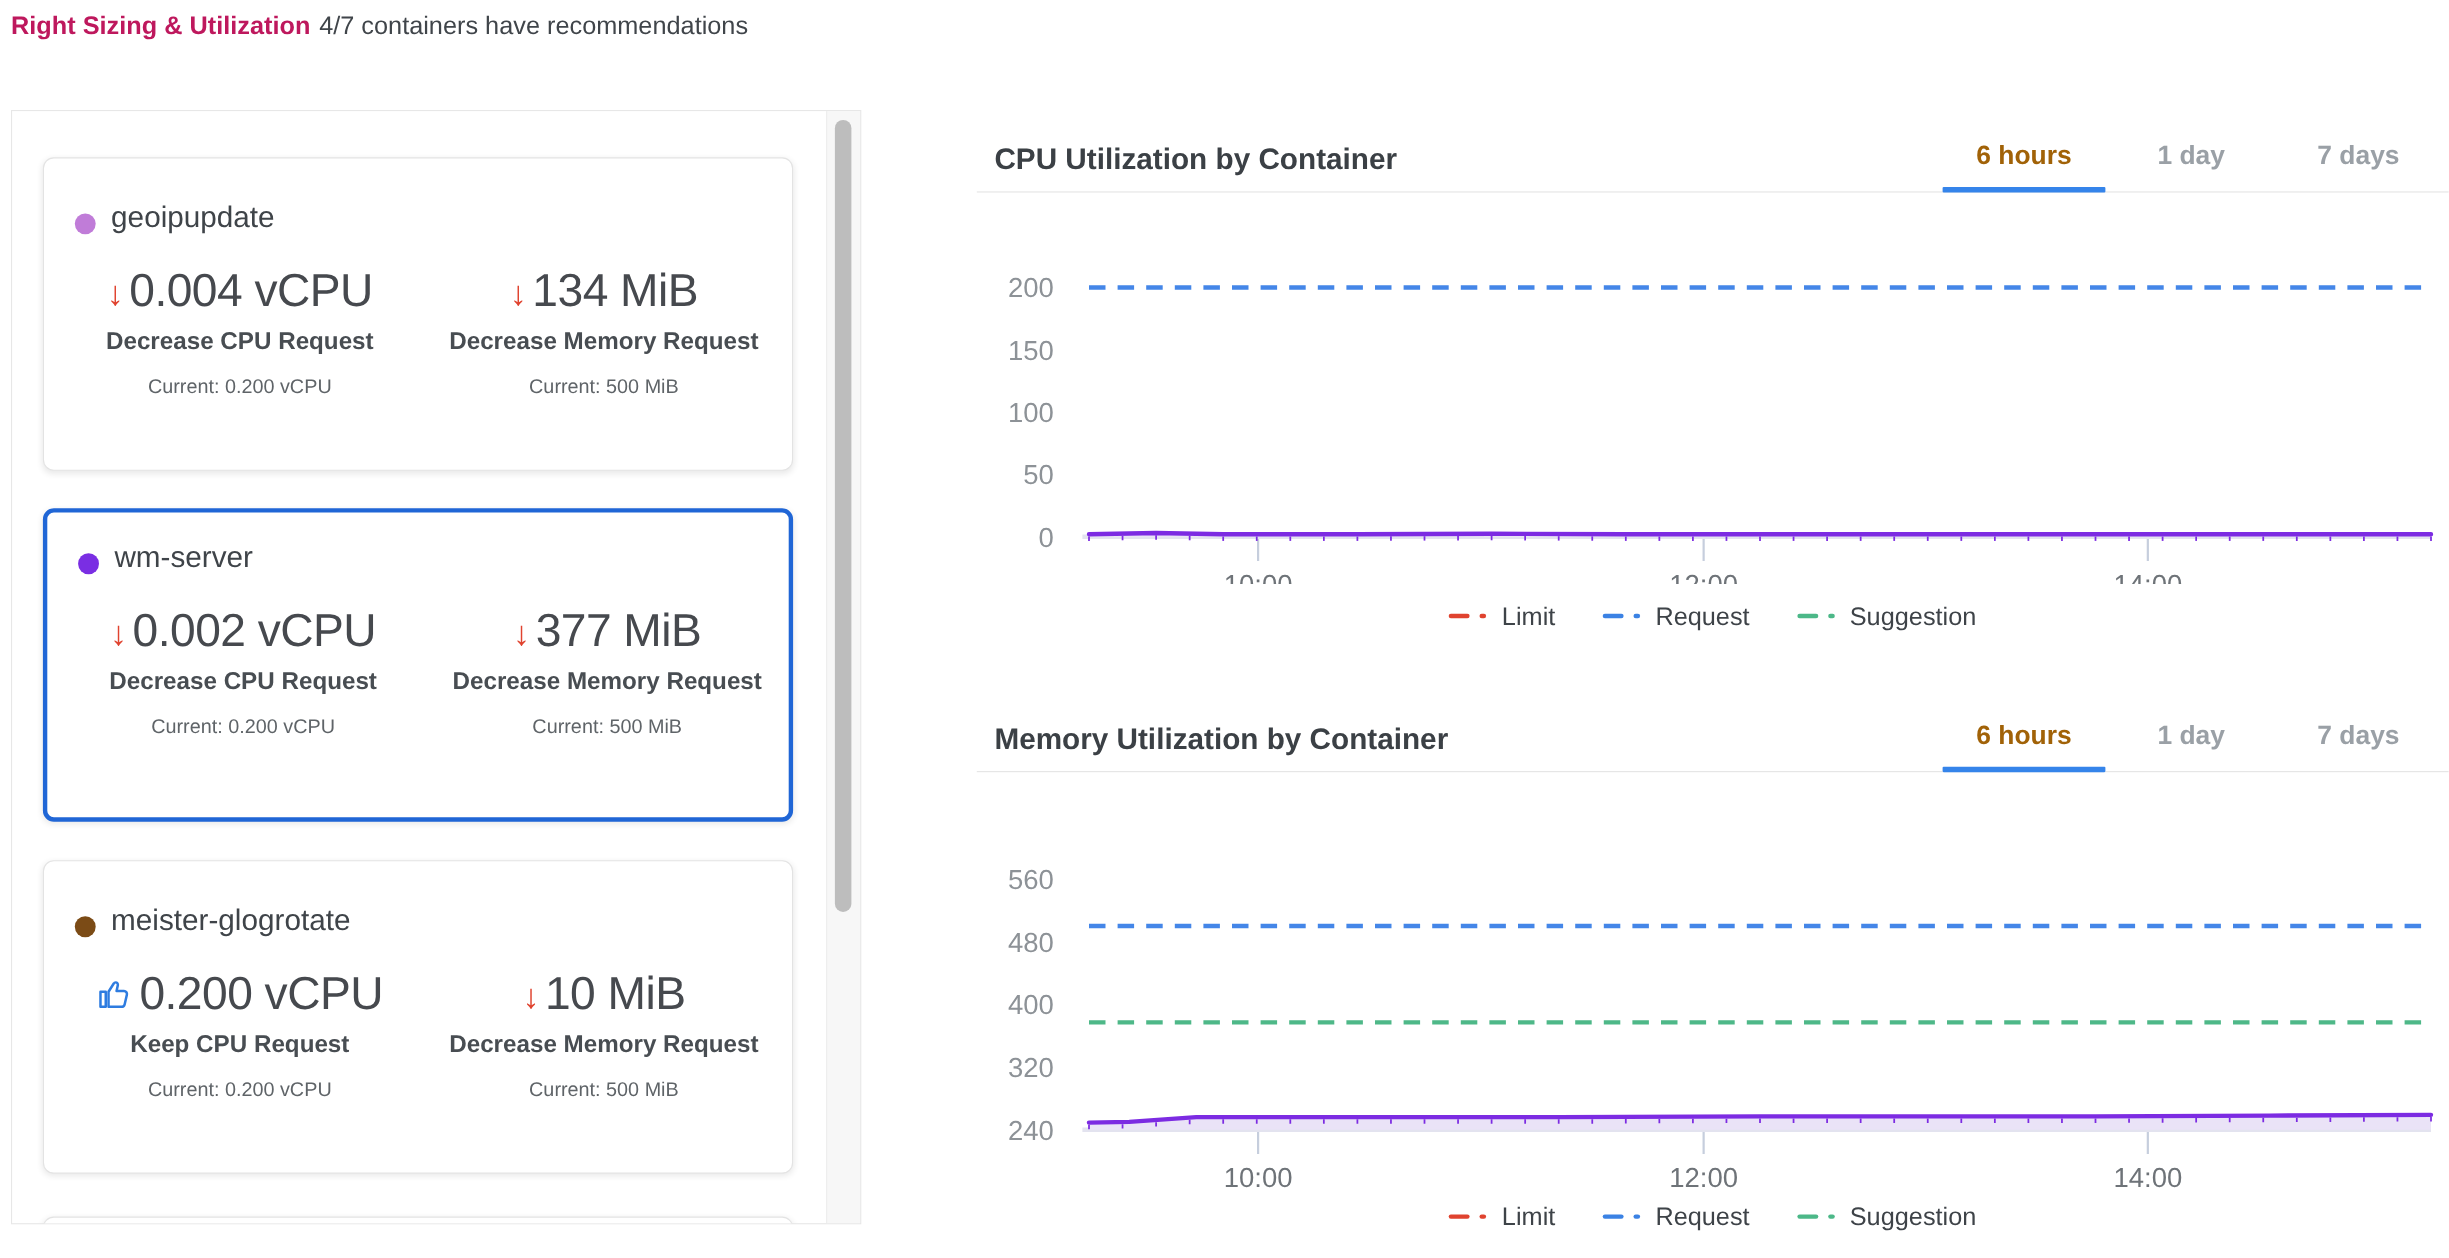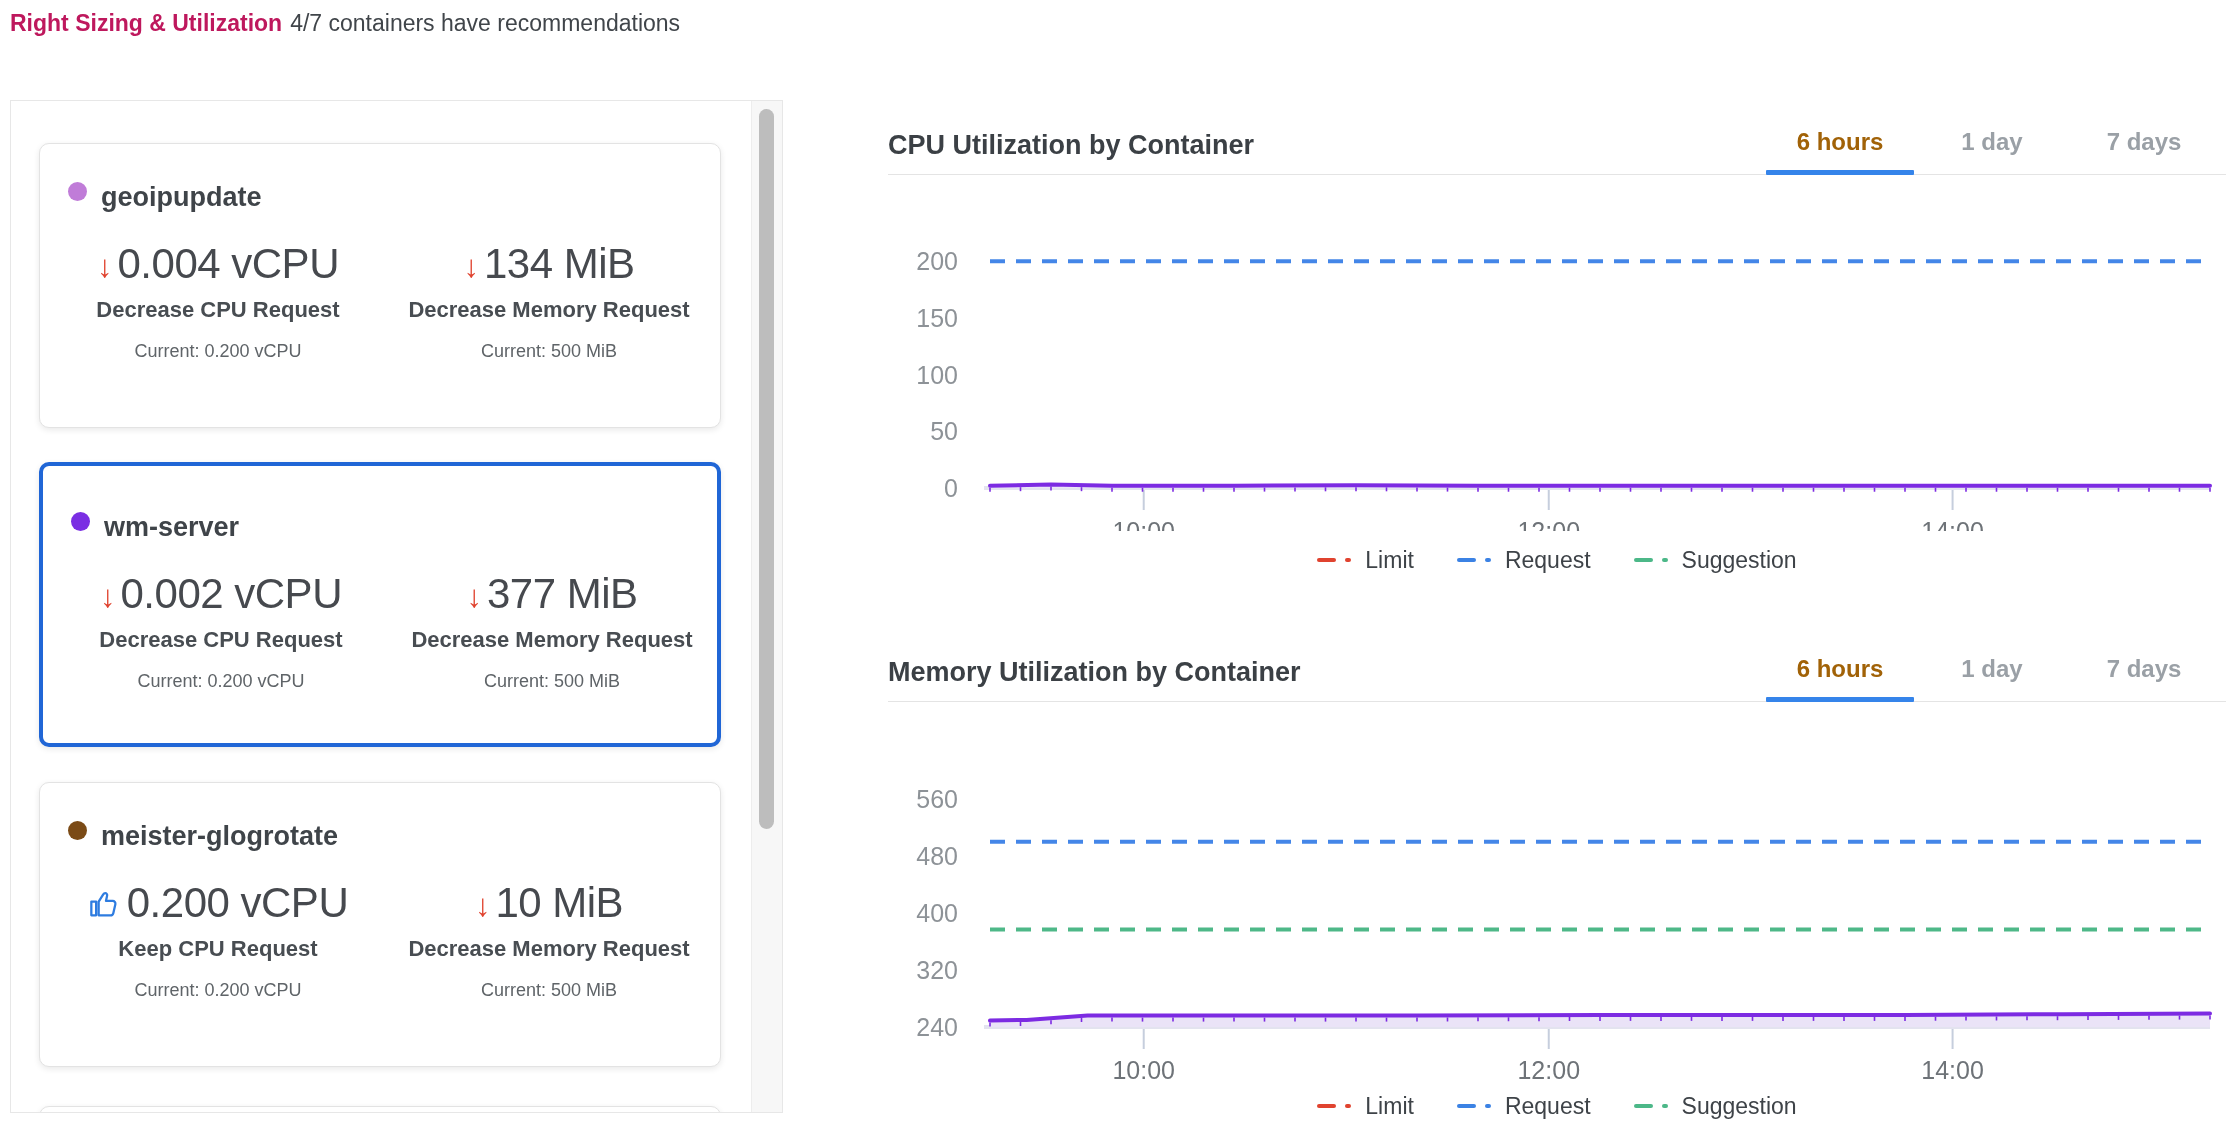--- a/index.html
+++ b/index.html
@@ -28,39 +28,39 @@
     position:absolute;left:28px;width:682px;height:285px;box-sizing:border-box;
     background:#fff;border:1px solid #e3e3e3;border-radius:10px;
     box-shadow:0 2px 6px rgba(0,0,0,0.09);
   }
   .card.selected{border:4px solid #2066d6;}
   .card-1{top:42px;}
   .card-2{top:361px;}
   .card-3{top:681px;}
   .card-peek{top:1005px;height:60px;}
   .card-inner{padding:38px 28px 0 28px;}
-  .name-row{display:flex;align-items:flex-start;font-weight:bold;}
+  .name-row{display:flex;align-items:flex-end;}
   .dot{width:19px;height:19px;border-radius:50%;margin-right:14px;flex:none;}
   .cname{font-size:27px;color:#3f4449;}
   .stats-row{display:flex;margin-top:30px;}
   .stat-col{width:300px;flex:none;text-align:center;}
   .stat-col + .stat-col{margin-left:26px;width:310px;}
   .value-row{display:flex;align-items:center;justify-content:center;line-height:1;}
   .big-value{font-size:42px;color:#46494e;letter-spacing:-0.5px;}
   .down-arrow{font-size:31px;color:#e0432f;margin-right:5px;margin-top:4px;}
   .thumb-icon{width:32px;height:32px;margin-right:7px;margin-top:2px;}
   .action{margin-top:12px;font-size:22px;font-weight:700;color:#484d52;}
   .current{margin-top:18px;font-size:18px;color:#5f6468;}
   
   .charts-col{position:absolute;left:888px;top:0;width:1338px;}
   .chart-block{position:absolute;left:0;width:1338px;}
   .chart-cpu{top:128px;}
   .chart-mem{top:655px;}
   .chart-header{position:relative;height:46px;border-bottom:1px solid #e4e4e4;}
-  .chart-title{position:absolute;left:0;top:2px;font-size:27px;font-weight:700;color:#3b4045;}
+  .chart-title{position:absolute;left:16px;top:2px;font-size:27px;font-weight:700;color:#3b4045;}
   .tabs{position:absolute;right:6px;top:0;height:46px;display:flex;}
   .tab{
     position:relative;width:152px;height:46px;display:flex;align-items:flex-start;justify-content:center;
     font-size:24px;font-weight:700;color:#9aa0a6;cursor:pointer;
   }
   .tab.active{color:#a16207;}
   .tab.active::after{
     content:"";position:absolute;left:2px;right:2px;bottom:-1px;height:5px;
     background:#3584ea;border-radius:1px;
   }
@@ -105,21 +105,21 @@
             <span class="big-value">134 MiB</span>
           </div>
           <div class="action">Decrease Memory Request</div>
           <div class="current">Current: 500 MiB</div>
         </div>
       </div>
     </div>
   </div>
 
   <div class="card card-2 selected">
-    <div class="card-inner" style="padding-top:46px;">
+    <div class="card-inner" style="padding-top:25px;">
       <div class="name-row">
         <span class="dot" style="background: rgb(122, 46, 227);"></span>
         <span class="cname">wm-server</span>
       </div>
       <div class="stats-row">
         <div class="stat-col">
           <div class="value-row">
             <span class="down-arrow">↓</span>
             <span class="big-value">0.002 vCPU</span>
           </div>

